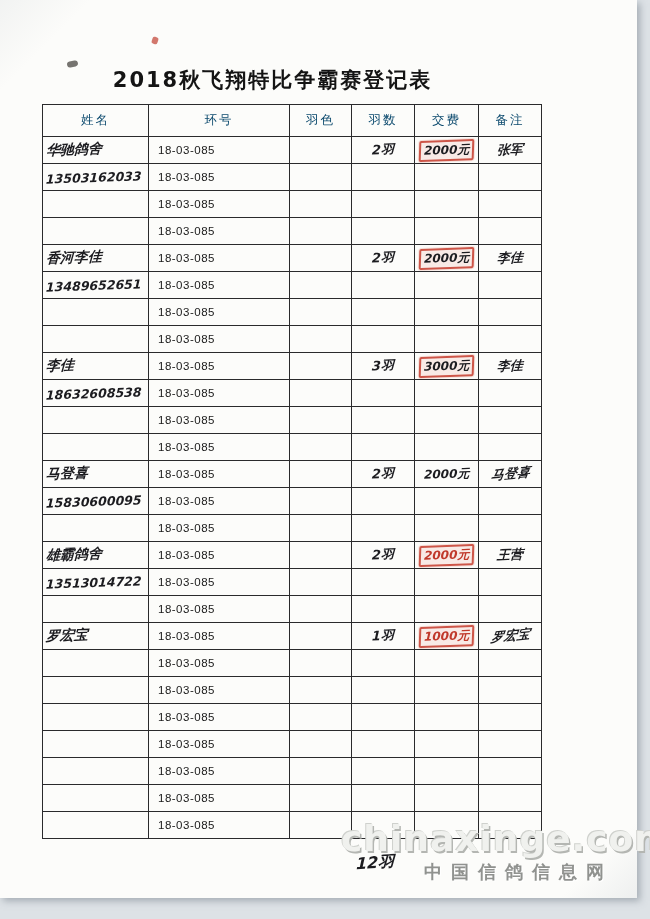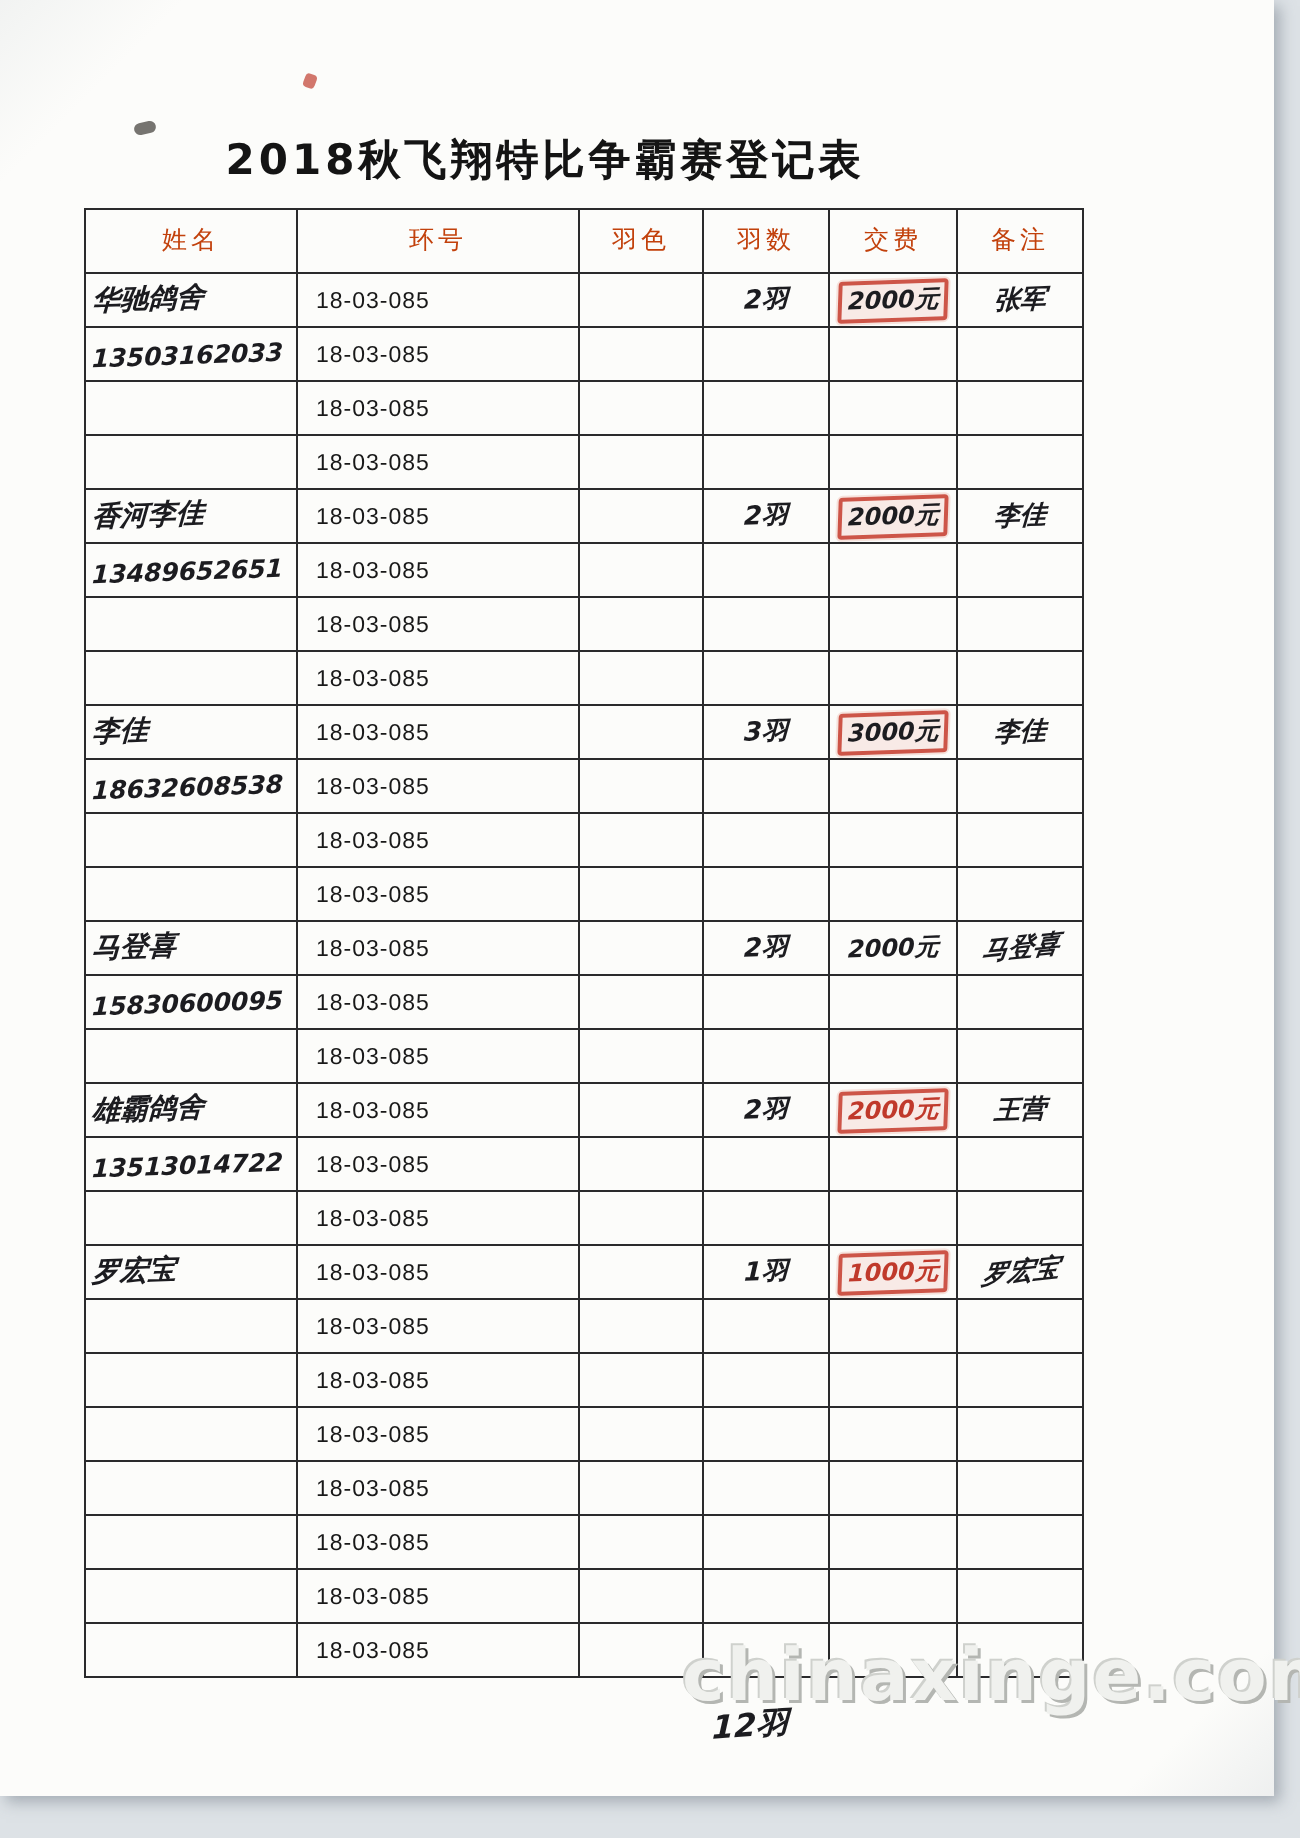--- a/index.html
+++ b/index.html
@@ -13,21 +13,21 @@
   .page-title{position:absolute;left:0;top:66px;width:545px;text-align:center;
          font-size:21px;font-weight:bold;color:#141414;letter-spacing:2px;
          font-family:"DejaVu Sans","Liberation Sans",sans-serif;}
   
   table.reg{position:absolute;left:42px;top:104px;width:499px;border-collapse:collapse;
          table-layout:fixed;background:transparent;}
   table.reg col.c-name{width:106px;} table.reg col.c-ring{width:141px;}
   table.reg col.c-color{width:62px;} table.reg col.c-count{width:63px;}
   table.reg col.c-fee{width:64px;}  table.reg col.c-note{width:63px;}
   table.reg th,table.reg td{border:1.6px solid #2a2a2c;padding:0 3px;overflow:visible;}
-  table.reg th{height:31px;font-weight:normal;font-size:12.5px;color:#c2410c;
+  table.reg th{height:31px;font-weight:normal;font-size:12.5px;color:#0c4a6e;
          font-family:"DejaVu Serif","Liberation Serif",serif;letter-spacing:2px;}
   table.reg td{height:26px;font-size:11.5px;}
   td .print{font-family:Liberation Sans, sans-serif;color:#191919;
          letter-spacing:.5px;padding-left:6px;font-size:11.5px;}
   .hand{display:inline-block;font-style:italic;color:#1c1c20;
          font-family:"DejaVu Sans","Liberation Sans",sans-serif;
          transform:rotate(-2deg) skewX(-4deg);font-weight:600;}
   td.name-cell{padding-left:6px;}
   td.name-cell .hand{font-size:14px;white-space:nowrap;}
   td.name-cell .hand.phone{font-size:12.5px;letter-spacing:0;}
@@ -289,14 +289,15 @@
           <td class="ring-cell"><span class="print">18-03-085</span></td>
           <td class="color-cell"></td>
           <td class="count-cell"></td>
           <td class="fee-cell"></td>
           <td class="note-cell"></td>
         </tr>
       </tbody>
   </table>
 
   <div class="wm1">chinaxinge.com</div>
+  <div class="wm2">中国信鸽信息网</div>
   <div class="total-note hand">12羽</div>
 </div>
 
 </body></html>

